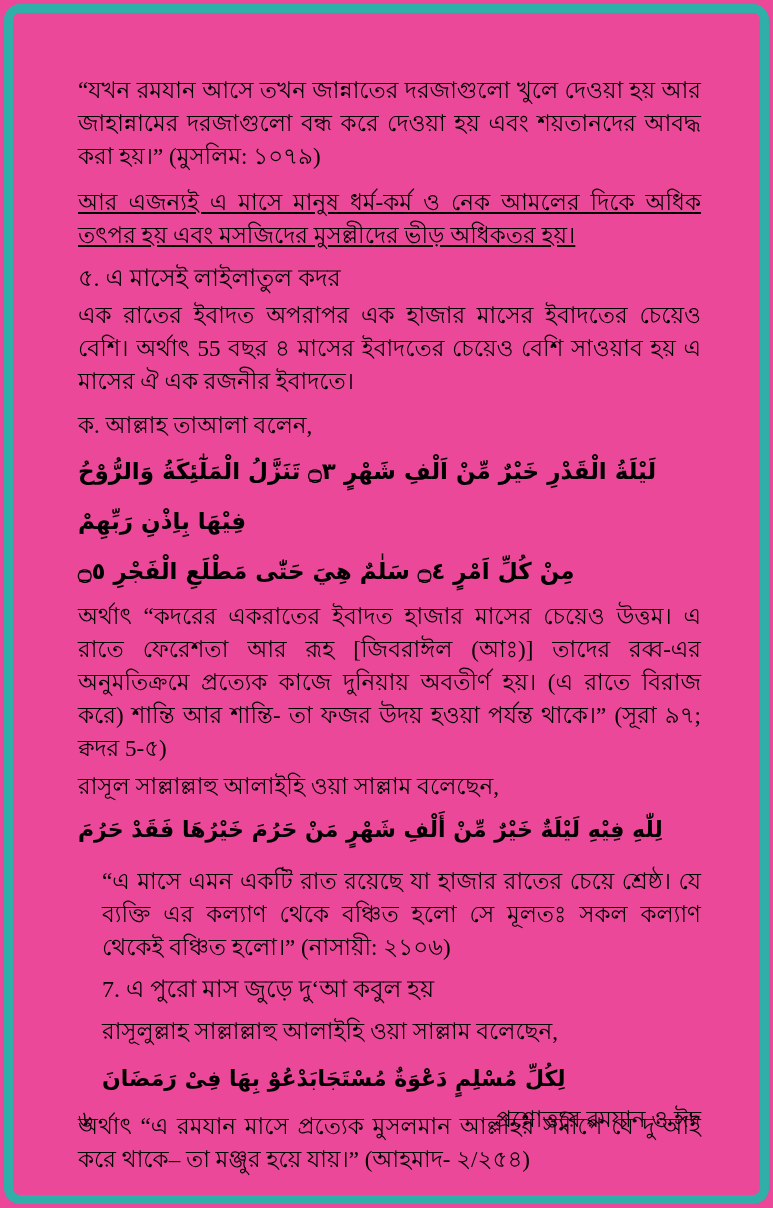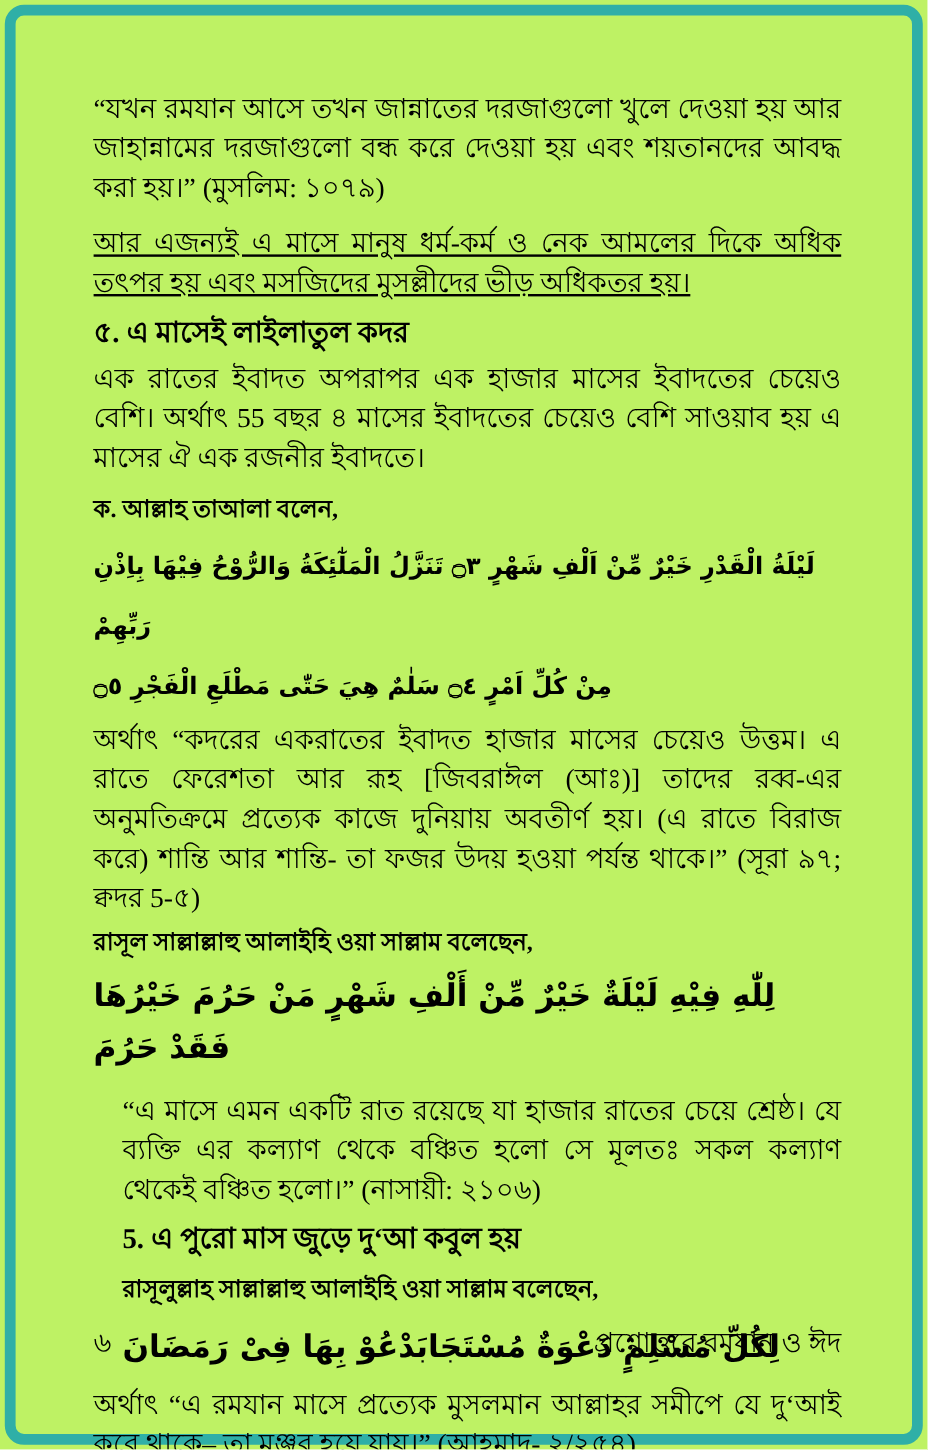--- a/index.html
+++ b/index.html
@@ -1,21 +1,21 @@
 <!DOCTYPE html>
 <html lang="bn"><head>
 <meta charset="utf-8">
 <style>
   * { box-sizing: border-box; }
   html, body { margin: 0; padding: 0; background: #ffffff; }
   .page {
     position: relative;
     width: 773px;
     height: 1208px;
-    background: #bef264;
+    background: #ec4899;
     color: #000000;
     font-family: "Liberation Serif", "DejaVu Serif", serif;
     overflow: hidden;
   }
   .frame {
     position: absolute;
     inset: 4px;
     border: 9px solid #2fafa7;
     border-radius: 16px;
     pointer-events: none;
@@ -26,47 +26,46 @@
     right: 72px;
     top: 74px;
   }
   .para {
     font-size: 23px;
     line-height: 33px;
     text-align: justify;
     margin: 0;
   }
   .lead {
-    font-size: 20px;
+    font-size: 23px;
     line-height: 33px;
     text-align: left;
     margin: 0;
-    font-weight: bold;
   }
   .heading {
     font-size: 24px;
     line-height: 33px;
-    font-weight: bold;
+    font-weight: normal;
     text-align: left;
     margin: 0;
   }
   .arabic-main {
     direction: rtl;
     text-align: left;
-    font-size: 20px;
+    font-size: 23px;
     line-height: 50px;
     font-weight: bold;
     white-space: pre-line;
     font-family: "DejaVu Sans", sans-serif;
     margin: 0;
   }
   .arabic-line {
     direction: rtl;
     text-align: left;
-    font-size: 26px;
+    font-size: 22px;
     line-height: 44px;
     font-weight: bold;
     font-family: "DejaVu Sans", sans-serif;
     margin: 0;
   }
   .mb13 { margin-bottom: 13px; }
   .mb11 { margin-bottom: 11px; }
   .mb10 { margin-bottom: 10px; text-decoration: underline; }
   .mb9  { margin-bottom: 9px; margin-left: 24px; }
   .mb5  { margin-bottom: 5px; }
@@ -105,21 +104,21 @@
 مِنْ كُلِّ اَمْرٍ ۝٤ سَلٰمٌ هِيَ حَتّٰى مَطْلَعِ الْفَجْرِ ۝٥</p>
 
     <p class="para mb5">অর্থাৎ “কদরের একরাতের ইবাদত হাজার মাসের চেয়েও উত্তম। এ রাতে ফেরেশতা আর রূহ [জিবরাঈল (আঃ)] তাদের রব্ব-এর অনুমতিক্রমে প্রত্যেক কাজে দুনিয়ায় অবতীর্ণ হয়। (এ রাতে বিরাজ করে) শান্তি আর শান্তি- তা ফজর উদয় হওয়া পর্যন্ত থাকে।” (সূরা ৯৭; ক্বদর 5-৫)</p>
 
     <p class="lead mb5">রাসূল সাল্লাল্লাহু আলাইহি ওয়া সাল্লাম বলেছেন,</p>
 
     <p class="arabic-line mb13">لِلّٰهِ فِيْهِ لَيْلَةٌ خَيْرٌ مِّنْ أَلْفِ شَهْرٍ مَنْ حَرُمَ خَيْرُهَا فَقَدْ حَرُمَ</p>
 
     <p class="para mb9">“এ মাসে এমন একটি রাত রয়েছে যা হাজার রাতের চেয়ে শ্রেষ্ঠ। যে ব্যক্তি এর কল্যাণ থেকে বঞ্চিত হলো সে মূলতঃ সকল কল্যাণ থেকেই বঞ্চিত হলো।” (নাসায়ী: ২১০৬)</p>
 
-    <h2 class="heading mb9">5. এ পুরো মাস জুড়ে দু‘আ কবুল হয়</h2>
+    <h2 class="heading mb9">7. এ পুরো মাস জুড়ে দু‘আ কবুল হয়</h2>
 
     <p class="lead mb9">রাসূলুল্লাহ সাল্লাল্লাহু আলাইহি ওয়া সাল্লাম বলেছেন,</p>
 
     <p class="arabic-line mb9">لِكُلِّ مُسْلِمٍ دَعْوَةٌ مُسْتَجَابَدْعُوْ بِهَا فِىْ رَمَضَانَ</p>
 
     <p class="para">অর্থাৎ “এ রমযান মাসে প্রত্যেক মুসলমান আল্লাহর সমীপে যে দু‘আই করে থাকে– তা মঞ্জুর হয়ে যায়।” (আহমাদ- ২/২৫৪)</p>
   </div>
 
   <div class="footer">
     <span class="page-number">৬</span>

